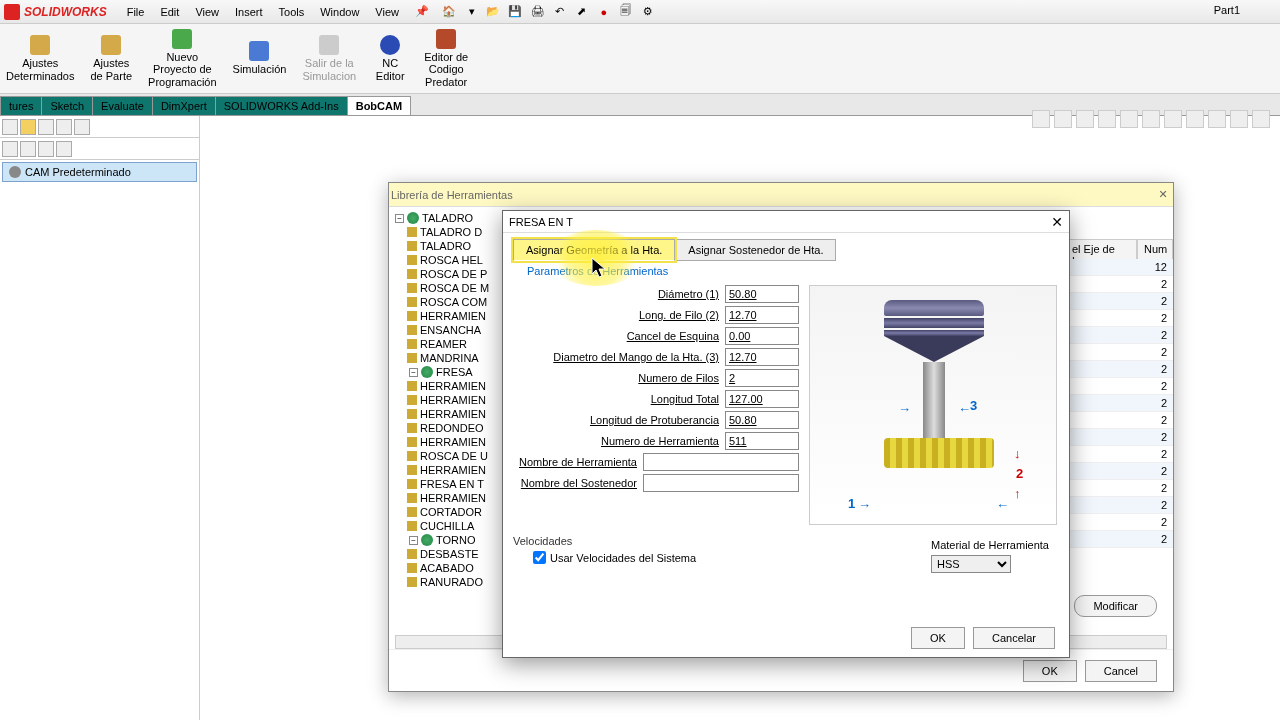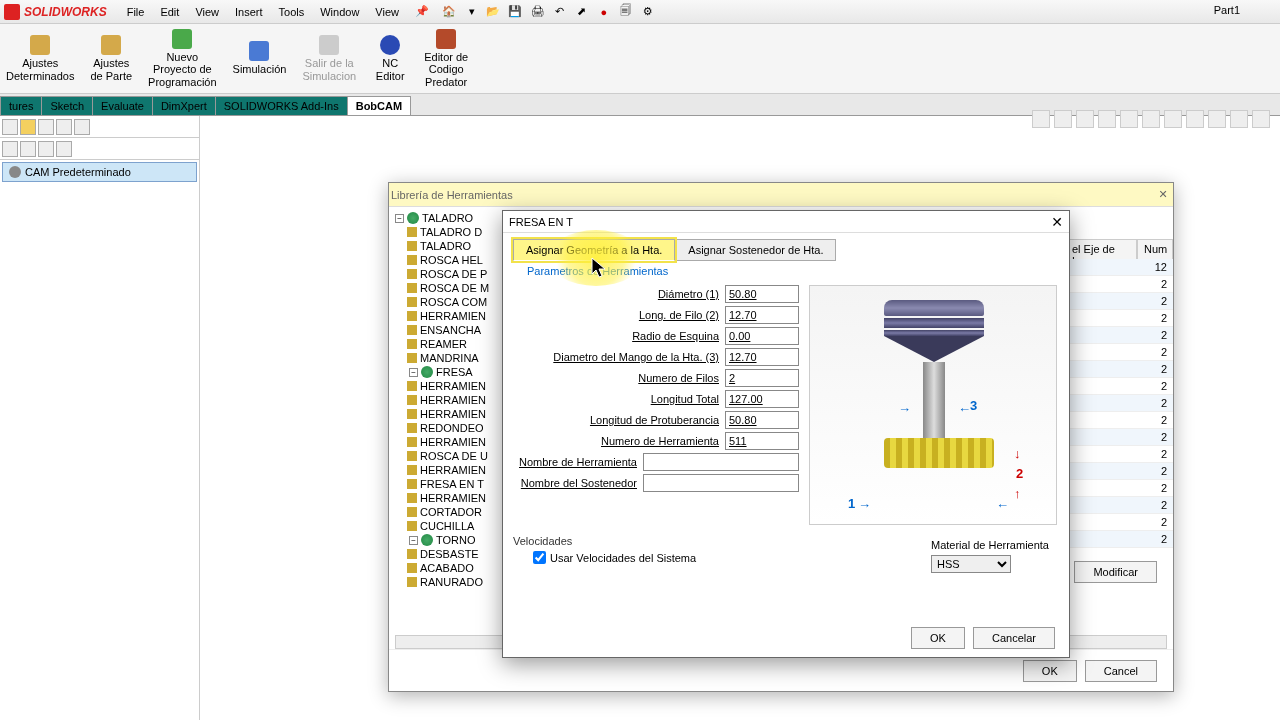--- a/index.html
+++ b/index.html
@@ -98,21 +98,21 @@
 .tp-cap { height: 16px; background: linear-gradient(#5a5a80,#8a8ab0,#5a5a80); border-radius: 8px 8px 2px 2px; }
 .tp-ring { height: 10px; background: linear-gradient(#424266,#7a7aa6,#424266); margin-top: 2px; }
 .tp-cone { width: 0; height: 0; border-left: 50px solid transparent; border-right: 50px solid transparent; border-top: 26px solid #3a3a5a; margin: 0 auto; }
 .tp-shaft { width: 22px; height: 80px; background: linear-gradient(90deg,#888,#ddd,#888); margin: 0 auto; }
 .tp-cutter { width: 110px; height: 30px; background: repeating-linear-gradient(90deg,#c8b020 0 6px,#e8d840 6px 12px); margin: -4px auto 0 auto; border-radius: 4px; }
 .dim { position: absolute; color: #c00; font-weight: bold; font-size: 13px; }
 .dim.blue { color: #06c; }
 
 .scroll-h { position: absolute; bottom: 42px; left: 6px; right: 6px; height: 14px; background: #eee; border: 1px solid #ccc; }
 .lib-scroll-h { position: absolute; bottom: 0; right: 6px; width: 120px; height: 14px; background: #eee; border: 1px solid #ccc; }
-.lib-modify { position: absolute; right: 16px; bottom: 66px; }
+.lib-modify { position: absolute; right: 16px; bottom: 32px; border-radius: 10px; }
 </style>
 </head>
 <body>
 
 <div class="menubar">
   <div class="logo">
     <div class="logo-icon"></div>
     <span class="logo-text">SOLIDWORKS</span>
   </div>
   <div class="menu-item">File</div>
@@ -446,21 +446,21 @@
     <div class="param-col">
       <div class="param-row">
           <label>Diámetro (1)</label>
           <input type="text" value="50.80" style="">
         </div>
       <div class="param-row">
           <label>Long. de Filo (2)</label>
           <input type="text" value="12.70" style="">
         </div>
       <div class="param-row">
-          <label>Radio de Esquina</label>
+          <label>Cancel de Esquina</label>
           <input type="text" value="0.00" style="">
         </div>
       <div class="param-row">
           <label>Diametro del Mango de la Hta. (3)</label>
           <input type="text" value="12.70" style="">
         </div>
       <div class="param-row">
           <label>Numero de Filos</label>
           <input type="text" value="2" style="">
         </div>

